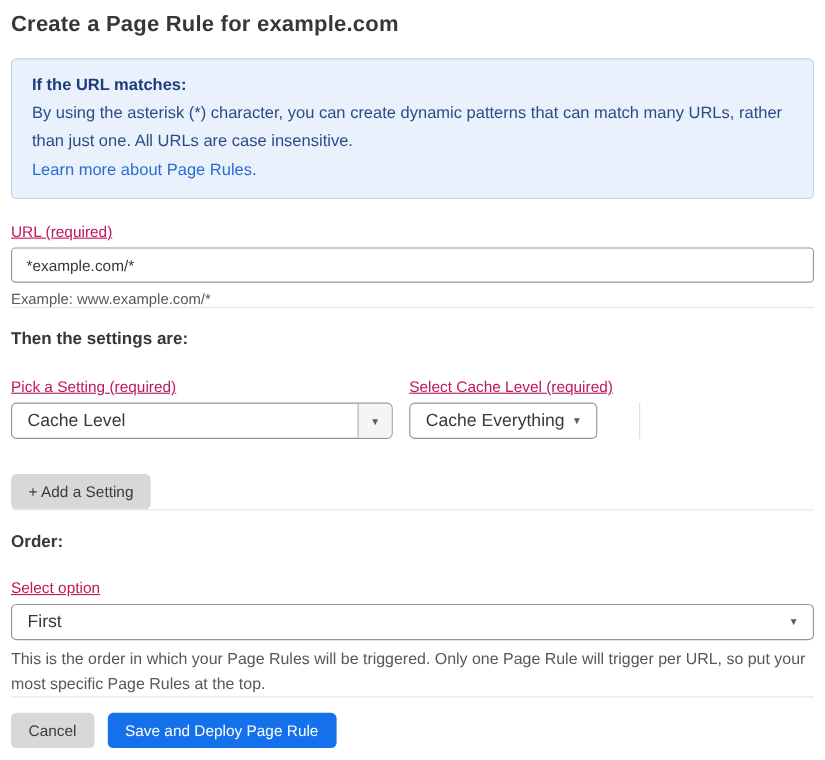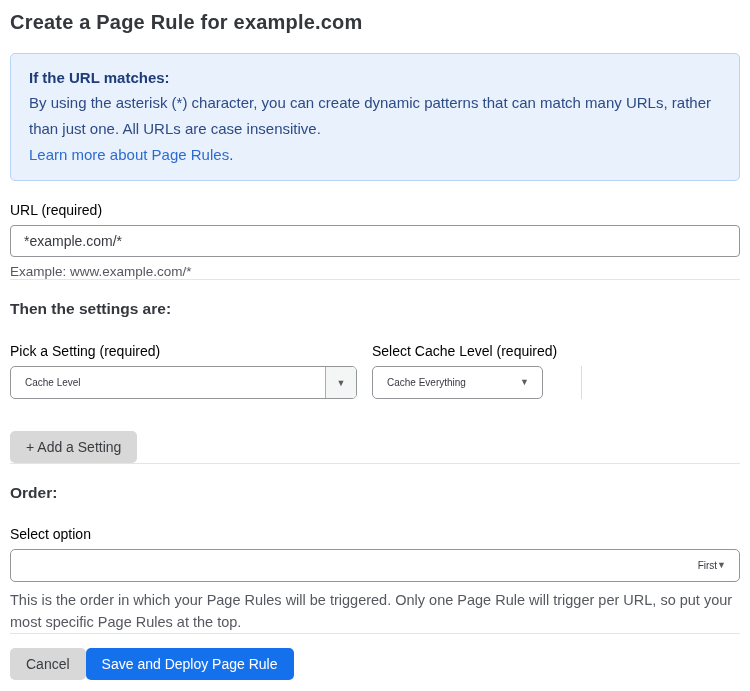--- a/index.html
+++ b/index.html
@@ -19,65 +19,65 @@
   
   .info-box{
     background:var(--info-bg); border:1px solid var(--info-border); border-radius:5px;
     padding:11px 18px 12px 18px; margin-bottom:21px;
   }
   .info-heading{font-size:15px; font-weight:700; color:var(--info-heading); line-height:25px;}
   .info-body{font-size:15px; color:var(--info-text); line-height:26px; max-width:700px;}
   .info-link-line{line-height:26px; font-size:15px; color:var(--info-text);}
   a.info-link{color:var(--link); cursor:pointer;}
   
-  .field-label{display:block; font-size:14px; color:#000000; margin:0 0 7px 0;}
+  .field-label{display:block; font-size:14px; color:#be185d; margin:0 0 7px 0;text-decoration:underline;}
   .text-input{
     display:block; width:730px; height:32px; border:1px solid var(--border-gray); border-radius:4px;
     padding:0 13px; font-size:14px; color:#36393f; font-family:inherit; background:#fff; outline:none;
   }
   .hint{font-size:13.5px; color:#55585e; margin-top:7px;}
   hr.divider{border:0; border-top:1px solid #e4e5e6; margin:0;}
   .divider-1{margin:19px 0 0 0;}
   .divider-2{margin:15px 0 0 0;}
   .divider-3{margin:19px 0 0 0;}
   h2.section-heading{font-size:15.5px; font-weight:700; color:#34373c; margin:19px 0 0 0; line-height:20px;}
   .settings-labels-offset{margin-top:24px;}
   
   .picker-row{display:flex; align-items:flex-end; gap:15px; position:relative;}
   .picker-col .field-label{margin-bottom:7px;}
   .select-box{
     height:33px; border:1px solid var(--border-gray); border-radius:5px; background:#fff;
     display:flex; align-items:center; cursor:pointer; overflow:hidden;
   }
-  .select-value{flex:1; padding-left:14px; font-size:10px; color:#36393f; white-space:nowrap;}
+  .select-value{flex:1; padding-left:14px; font-size:16px; color:#36393f; white-space:nowrap;}
   .caret{font-size:9px; color:#595c61; padding-right:13px; line-height:1;}
   .caret-box{
     align-self:stretch; width:31px; background:#f4f5f5; border-left:1px solid #abadb0;
     display:flex; align-items:center; justify-content:center; font-size:9px; color:#595c61;
   }
   .select-setting{width:347px;}
   .select-cache{width:171px;}
-  .select-order{width:730px;text-align:right;}
+  .select-order{width:730px;}
   .ghost-edge{
     position:absolute; left:571px; bottom:0; width:1px; height:33px; background:#dadde0;
   }
   .add-setting-wrap{margin-top:32px;}
   
   .btn{
     font-family:inherit; font-size:14px; height:32px; border:none; border-radius:5px;
     padding:0 16px; cursor:pointer; line-height:32px; display:inline-block;
   }
   .btn-gray{background:var(--gray-btn); color:#393c40;}
   .btn-primary{background:var(--primary-btn); color:#ffffff;}
   .order-heading{margin-top:18px;}
   .order-label{margin-top:23px;}
   .order-desc{
     font-size:14.5px; color:#55585e; line-height:22px; max-width:732px; margin:7px 0 0 0;
   }
-  .actions{display:flex; gap:0; margin-top:14px;}
+  .actions{display:flex; gap:12px; margin-top:14px;}
 </style>
 </head>
 <body>
 
 <div class="page">
 
   <h1 class="page-title">Create a Page Rule for example.com</h1>
 
   <div class="info-box">
     <div class="info-heading">If the URL matches:</div>

